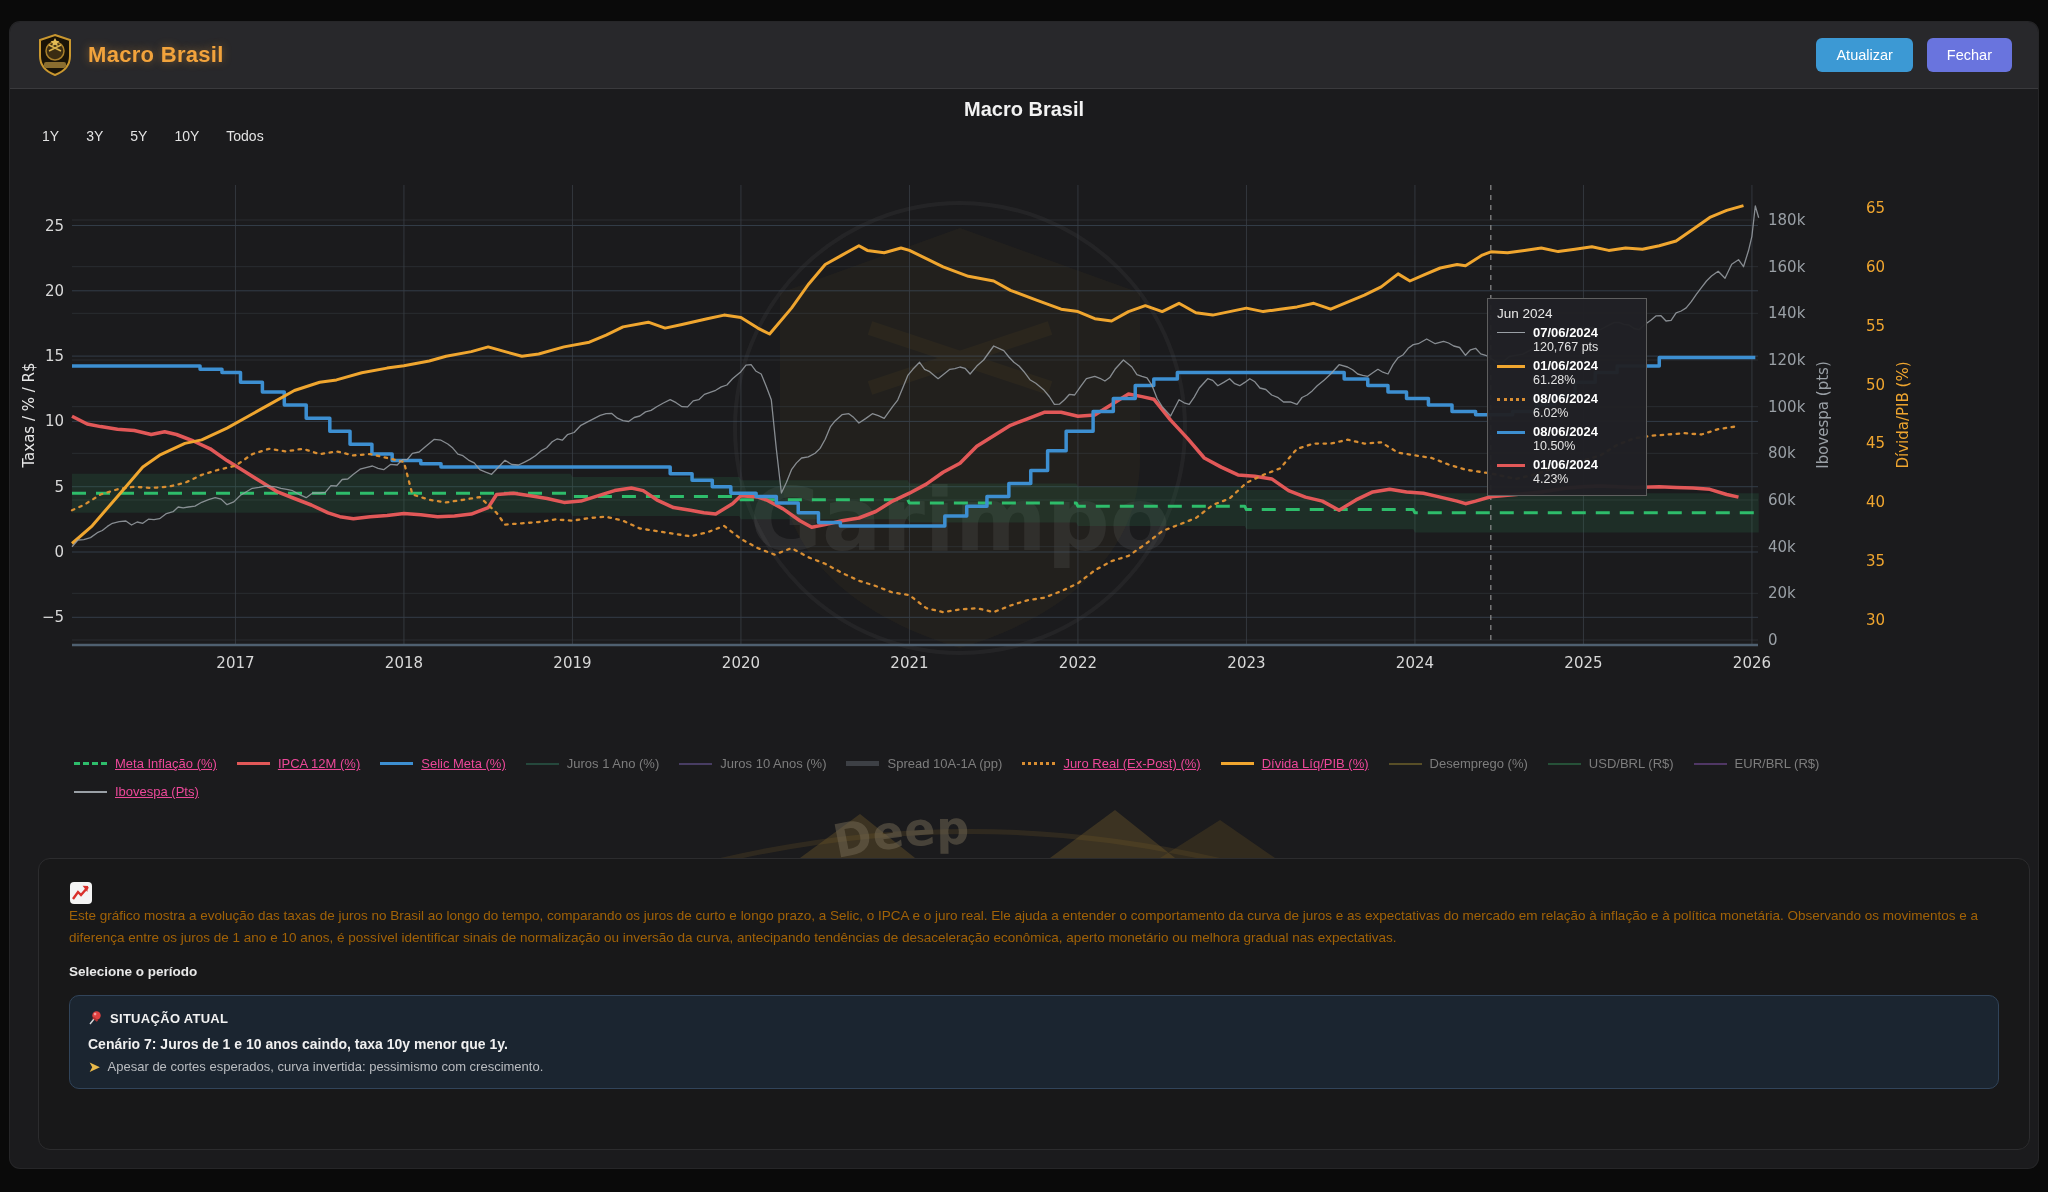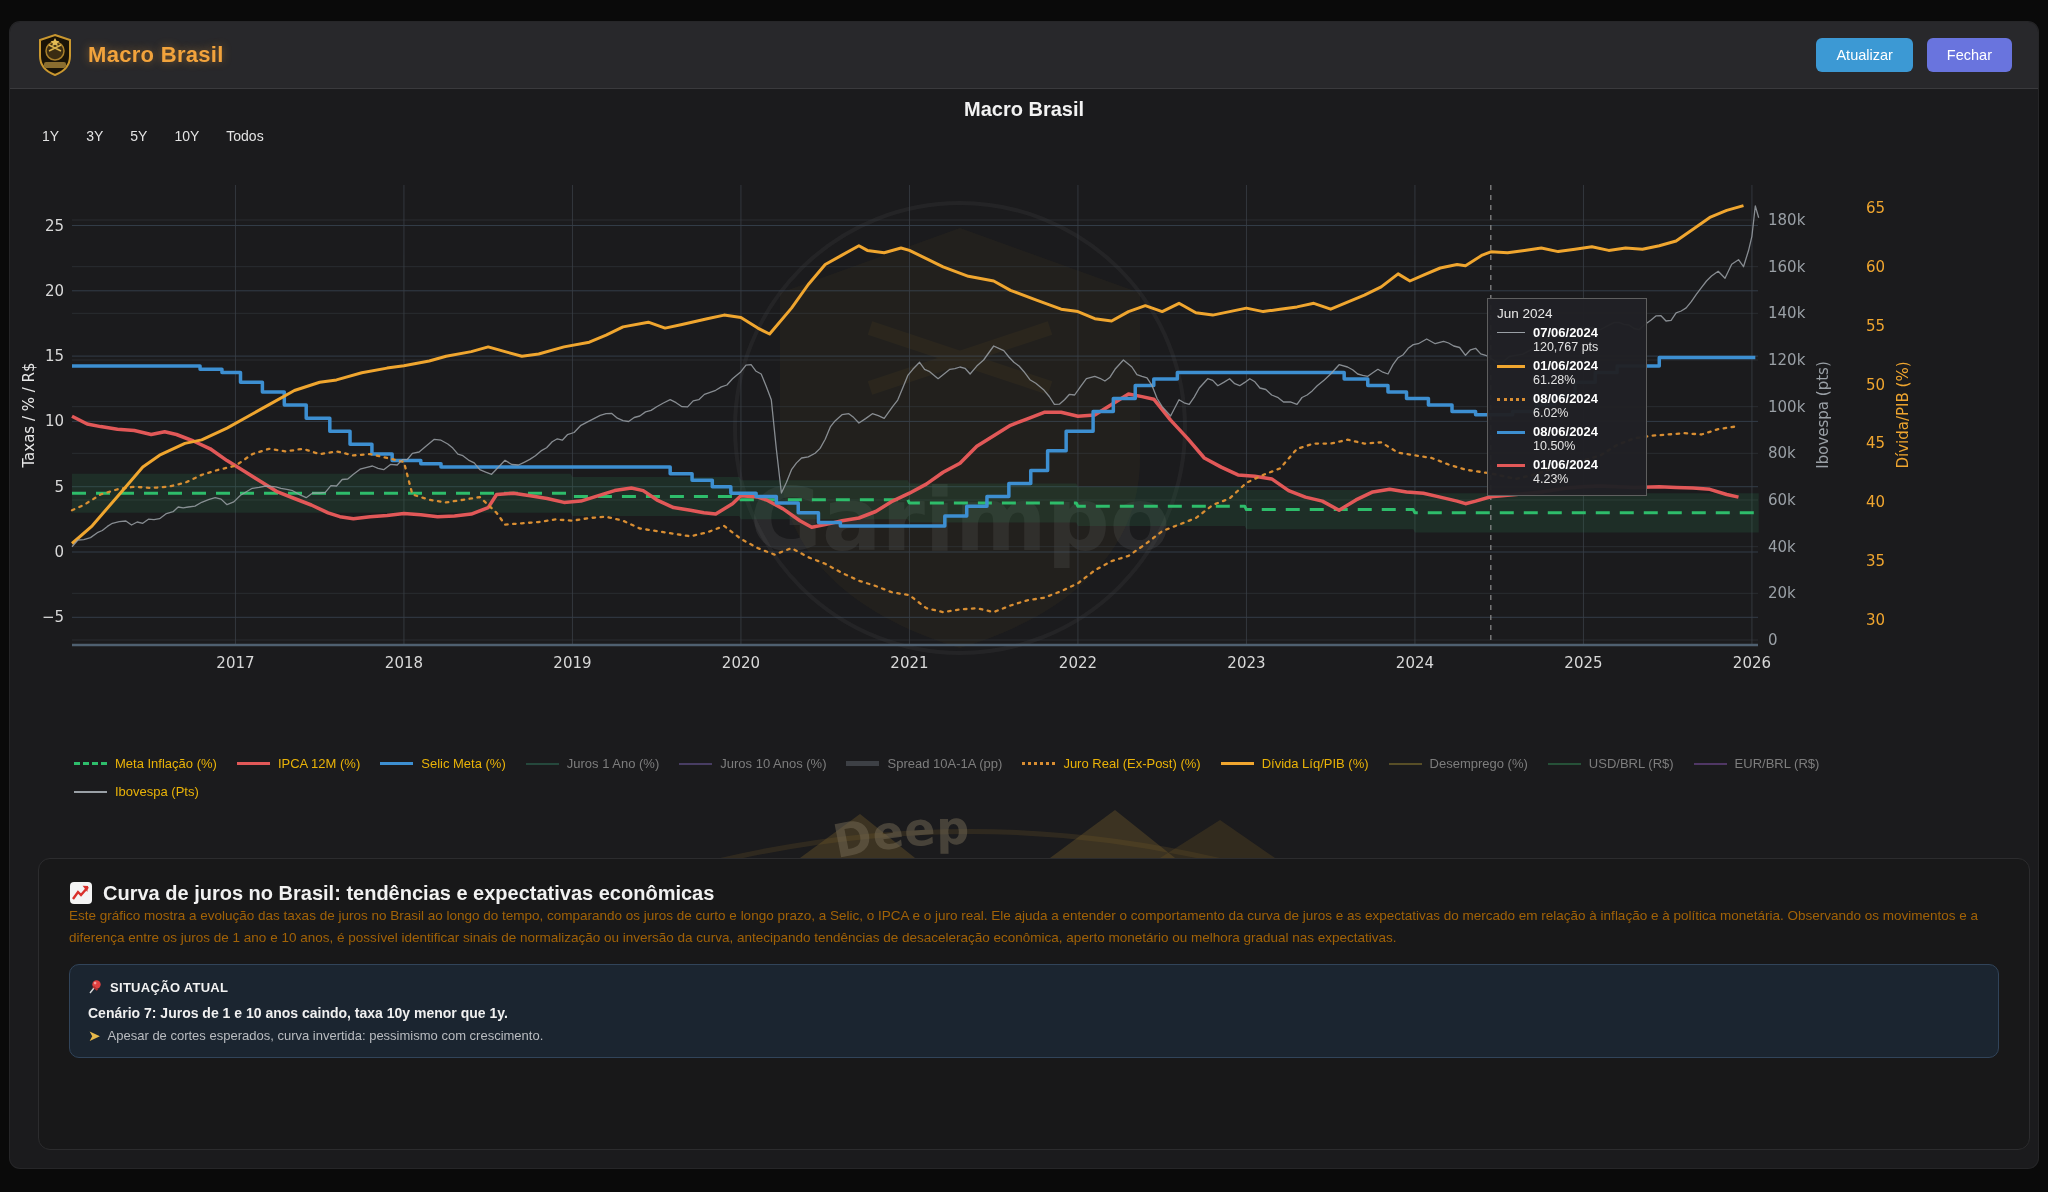--- a/index.html
+++ b/index.html
@@ -41,21 +41,21 @@
   .tt-swatch{position:absolute;left:0;top:7px;width:28px;height:0;}
   .tt-date{font-size:13px;font-weight:bold;color:#fff;white-space:nowrap;}
   .tt-val{font-size:12.5px;color:#e3e3e3;white-space:nowrap;}
 
   
   .legend{position:absolute;left:64px;top:668px;width:1820px;display:flex;
           flex-wrap:wrap;column-gap:20px;row-gap:13px;z-index:6;}
   .lg-item{display:flex;align-items:center;gap:8px;cursor:pointer;white-space:nowrap;}
   .lg-swatch{width:33px;height:0;flex:0 0 auto;}
   .lg-label{font-size:13px;}
-  .lg-on .lg-label{color:#eab308;}
+  .lg-on .lg-label{color:#ec4899;text-decoration:underline;}
   .lg-off .lg-label{color:#7d7d7d;}
 
   
   .panel{position:absolute;left:28px;top:836px;width:1992px;height:292px;
          background:#181819;border:1px solid #2c2c2e;border-radius:12px;
          box-sizing:border-box;padding:22px 30px;}
   .sec-title{display:flex;align-items:center;gap:10px;font-size:20px;
              font-weight:bold;color:#f1f1f1;}
   .sec-para{font-size:13.5px;line-height:1.6;color:#a16207;max-width:1950px;}
   .sel-label{margin-top:16px;font-size:13.5px;font-weight:bold;color:#e8e8e8;}
@@ -272,23 +272,23 @@
         </div>
     </div>
 
     <div class="panel">
       <div class="sec-title">
         <svg width="24" height="24" viewBox="0 0 24 24">
           <rect x="1" y="1" width="22" height="22" rx="4" fill="#f4f4f4"></rect>
           <polyline points="4,18 9,11 12,14 19,6" fill="none" stroke="#d9302c" stroke-width="2.4"></polyline>
           <polygon points="19,11 19,5 13.5,5.5" fill="#d9302c" transform="rotate(8 19 6)"></polygon>
         </svg>
-        <span>Curva de juros no Brasil: tendências e expectativas econômicas</span>
       </div>
       <div class="sec-para">Este gráfico mostra a evolução das taxas de juros no Brasil ao longo do tempo, comparando os juros de curto e longo prazo, a Selic, o IPCA e o juro real. Ele ajuda a entender o comportamento da curva de juros e as expectativas do mercado em relação à inflação e à política monetária. Observando os movimentos e a diferença entre os juros de 1 ano e 10 anos, é possível identificar sinais de normalização ou inversão da curva, antecipando tendências de desaceleração econômica, aperto monetário ou melhora gradual nas expectativas.</div>
+      <div class="sel-label">Selecione o período</div>
       <div class="situ">
         <div class="situ-head">
           <svg width="15" height="16" viewBox="0 0 15 16">
             <circle cx="8.5" cy="5.5" r="4.2" fill="#e04040"></circle>
             <circle cx="7.1" cy="4.1" r="1.3" fill="#f49a9a"></circle>
             <path d="M6 9 L2 14" stroke="#d8d8d8" stroke-width="1.4"></path>
             <path d="M5 7.5 L9.5 11" stroke="#b23232" stroke-width="2.2"></path>
           </svg>
           <span>SITUAÇÃO ATUAL</span>
         </div>

